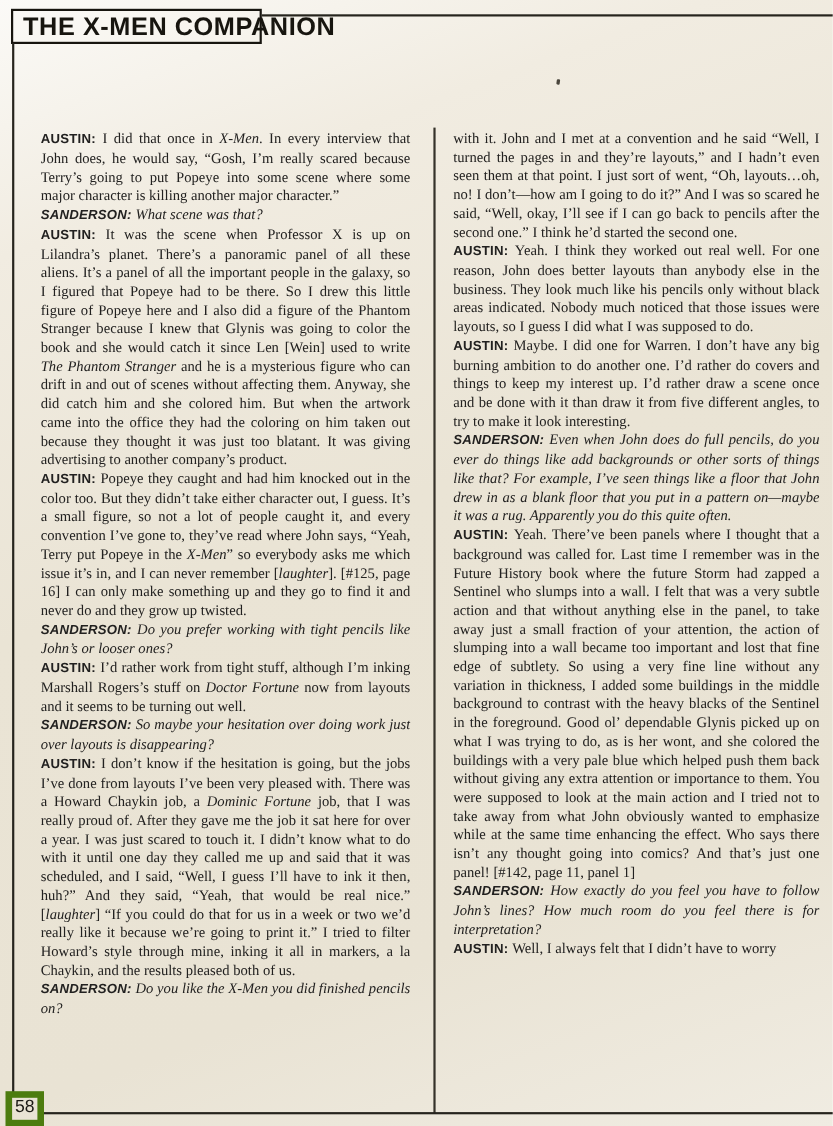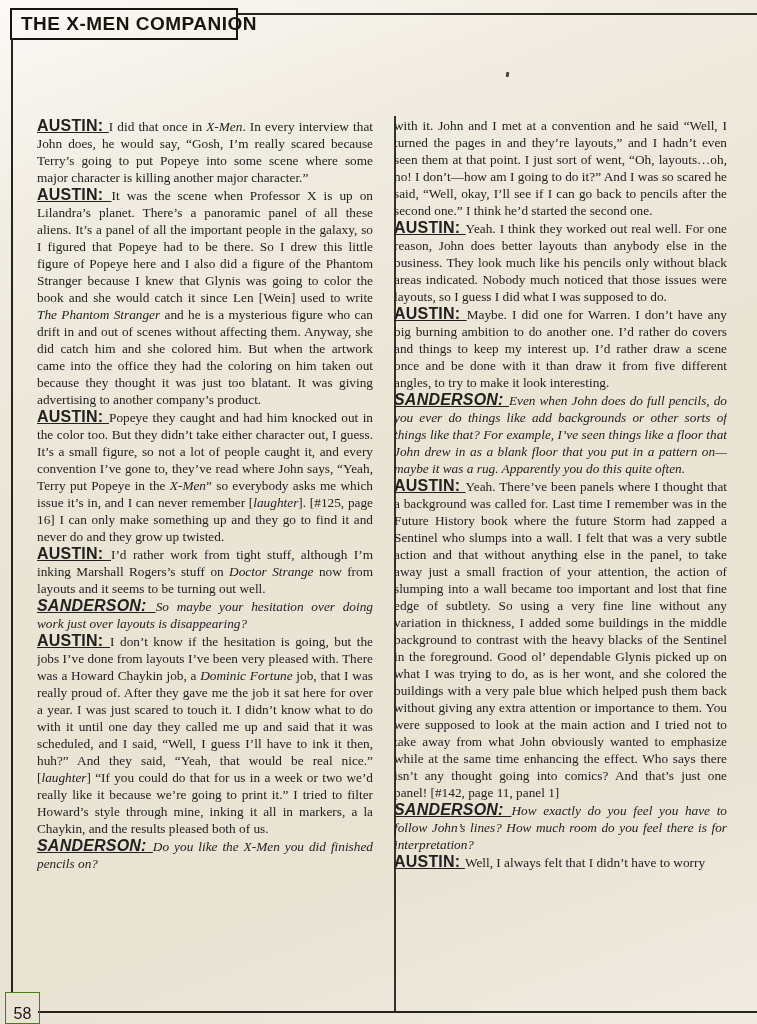--- a/index.html
+++ b/index.html
@@ -20,64 +20,63 @@
     border: 2.5px solid #17150f;
     box-sizing: border-box;
     display: flex; align-items: center;
     padding-left: 9px;
     background: transparent;
   }
   .title-box h1 {
     margin: 0;
     font-family: "Liberation Sans", sans-serif;
     font-weight: 700;
-    font-size: 19px;
+    font-size: 23px;
     letter-spacing: 0.5px;
     color: #17150f;
     white-space: nowrap;
   }
   .rule { position: absolute; background: #26241d; }
   .rule-top       { left: 238px; top: 13px;  width: 519px; height: 2px; }
   .rule-left      { left: 11px;  top: 39px;  width: 2px;   height: 954px; }
   .rule-bottom    { left: 38px;  top: 1011px; width: 719px; height: 2px; }
   .rule-divider   { left: 394px; top: 116px; width: 1.6px; height: 896px; background:#35322a; }
 
   
   .page-number-box {
     position: absolute; left: 5px; top: 992px;
     width: 35px; height: 32px;
-    border: 1px solid #4d7c0f;
+    border: 6px solid #4d7c0f;
     box-sizing: border-box;
-    display: flex; align-items: flex-end; justify-content: center;
+    display: flex; align-items: flex-start; justify-content: center;
     background: transparent;
   }
   .page-number-box span {
     font-family: "Liberation Sans", sans-serif;
     font-size: 16px; color: #1b1914;
   }
 
   
   .col {
     position: absolute; top: 117px;
     width: 336px; height: 880px;
     text-align: justify;
     font-size: 13.3px;
     line-height: 17px;
     overflow: hidden;
     hyphens: auto;
   }
   .col-left  { left: 37px;  }
-  .col-right { left: 394px; width: 333px; }
+  .col-right { left: 412px; width: 333px; }
   .col p { margin: 0; }
   .col .speaker {
     font-family: "Liberation Sans", sans-serif;
     font-weight: 700;
-    font-size: 16px;
+    font-size: 12px;
     letter-spacing: 0.2px;
-    text-decoration: underline;
   }
   .col p.question { font-style: italic; }
   .col em { font-style: italic; }
 
   .ink-speck {
     position: absolute; left: 506px; top: 72px;
     width: 3px; height: 5px;
     background: #4a463c; border-radius: 1px;
     transform: rotate(8deg);
   }
@@ -92,23 +91,25 @@
   </div>
   <div class="rule rule-top"></div>
   <div class="rule rule-left"></div>
   <div class="rule rule-divider"></div>
   <div class="rule rule-bottom"></div>
 
   <div class="ink-speck"></div>
 
   <div class="col col-left" id="col-left">
       <p class="para"><span class="speaker">AUSTIN: </span>I did that once in <em>X-Men</em>. In every interview that John does, he would say, “Gosh, I’m really scared because Terry’s going to put Popeye into some scene where some major character is killing another major character.”</p>
+      <p class="para question"><span class="speaker">SANDERSON: </span>What scene was that?</p>
       <p class="para"><span class="speaker">AUSTIN: </span>It was the scene when Professor X is up on Lilandra’s planet. There’s a panoramic panel of all these aliens. It’s a panel of all the important people in the galaxy, so I figured that Popeye had to be there. So I drew this little figure of Popeye here and I also did a figure of the Phantom Stranger because I knew that Glynis was going to color the book and she would catch it since Len [Wein] used to write <em>The Phantom Stranger</em> and he is a mysterious figure who can drift in and out of scenes without affecting them. Anyway, she did catch him and she colored him. But when the artwork came into the office they had the coloring on him taken out because they thought it was just too blatant. It was giving advertising to another company’s product.</p>
       <p class="para"><span class="speaker">AUSTIN: </span>Popeye they caught and had him knocked out in the color too. But they didn’t take either character out, I guess. It’s a small figure, so not a lot of people caught it, and every convention I’ve gone to, they’ve read where John says, “Yeah, Terry put Popeye in the <em>X-Men</em>” so everybody asks me which issue it’s in, and I can never remember [<em>laughter</em>]. [#125, page 16] I can only make something up and they go to find it and never do and they grow up twisted.</p>
-      <p class="para"><span class="speaker">AUSTIN: </span>I’d rather work from tight stuff, although I’m inking Marshall Rogers’s stuff on <em>Doctor Strange</em> now from layouts and it seems to be turning out well.</p>
+      <p class="para question"><span class="speaker">SANDERSON: </span>Do you prefer working with tight pencils like John’s or looser ones?</p>
+      <p class="para"><span class="speaker">AUSTIN: </span>I’d rather work from tight stuff, although I’m inking Marshall Rogers’s stuff on <em>Doctor Fortune</em> now from layouts and it seems to be turning out well.</p>
       <p class="para question"><span class="speaker">SANDERSON: </span>So maybe your hesitation over doing work just over layouts is disappearing?</p>
       <p class="para"><span class="speaker">AUSTIN: </span>I don’t know if the hesitation is going, but the jobs I’ve done from layouts I’ve been very pleased with. There was a Howard Chaykin job, a <em>Dominic Fortune</em> job, that I was really proud of. After they gave me the job it sat here for over a year. I was just scared to touch it. I didn’t know what to do with it until one day they called me up and said that it was scheduled, and I said, “Well, I guess I’ll have to ink it then, huh?” And they said, “Yeah, that would be real nice.” [<em>laughter</em>] “If you could do that for us in a week or two we’d really like it because we’re going to print it.” I tried to filter Howard’s style through mine, inking it all in markers, a la Chaykin, and the results pleased both of us.</p>
       <p class="para question"><span class="speaker">SANDERSON: </span>Do you like the X-Men you did finished pencils on?</p>
     </div>
   <div class="col col-right" id="col-right">
       <p class="para">with it. John and I met at a convention and he said “Well, I turned the pages in and they’re layouts,” and I hadn’t even seen them at that point. I just sort of went, “Oh, layouts…oh, no! I don’t—how am I going to do it?” And I was so scared he said, “Well, okay, I’ll see if I can go back to pencils after the second one.” I think he’d started the second one.</p>
       <p class="para"><span class="speaker">AUSTIN: </span>Yeah. I think they worked out real well. For one reason, John does better layouts than anybody else in the business. They look much like his pencils only without black areas indicated. Nobody much noticed that those issues were layouts, so I guess I did what I was supposed to do.</p>
       <p class="para"><span class="speaker">AUSTIN: </span>Maybe. I did one for Warren. I don’t have any big burning ambition to do another one. I’d rather do covers and things to keep my interest up. I’d rather draw a scene once and be done with it than draw it from five different angles, to try to make it look interesting.</p>
       <p class="para question"><span class="speaker">SANDERSON: </span>Even when John does do full pencils, do you ever do things like add backgrounds or other sorts of things like that? For example, I’ve seen things like a floor that John drew in as a blank floor that you put in a pattern on—maybe it was a rug. Apparently you do this quite often.</p>
       <p class="para"><span class="speaker">AUSTIN: </span>Yeah. There’ve been panels where I thought that a background was called for. Last time I remember was in the Future History book where the future Storm had zapped a Sentinel who slumps into a wall. I felt that was a very subtle action and that without anything else in the panel, to take away just a small fraction of your attention, the action of slumping into a wall became too important and lost that fine edge of subtlety. So using a very fine line without any variation in thickness, I added some buildings in the middle background to contrast with the heavy blacks of the Sentinel in the foreground. Good ol’ dependable Glynis picked up on what I was trying to do, as is her wont, and she colored the buildings with a very pale blue which helped push them back without giving any extra attention or importance to them. You were supposed to look at the main action and I tried not to take away from what John obviously wanted to emphasize while at the same time enhancing the effect. Who says there isn’t any thought going into comics? And that’s just one panel! [#142, page 11, panel 1]</p>

